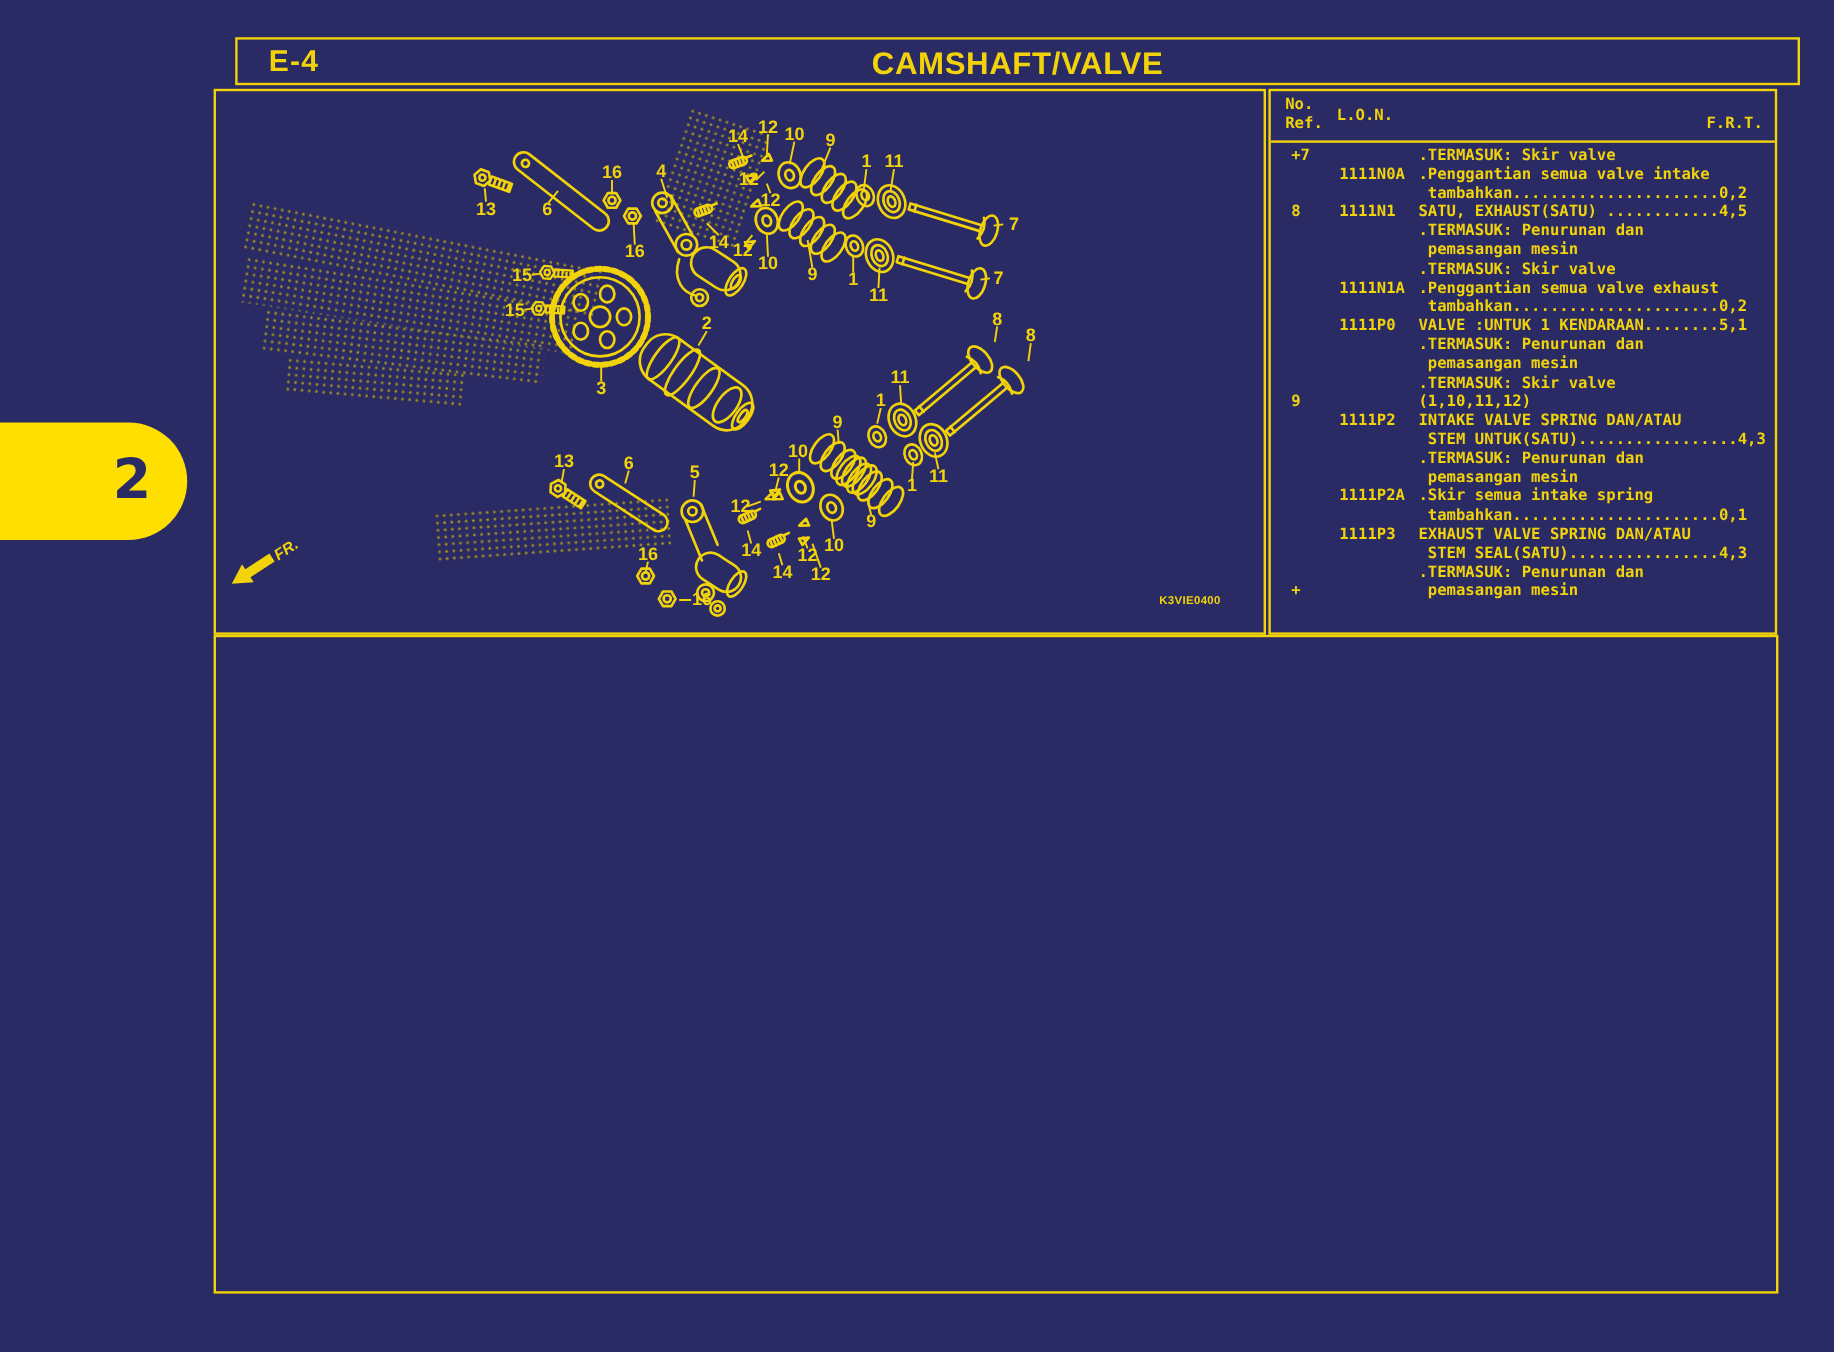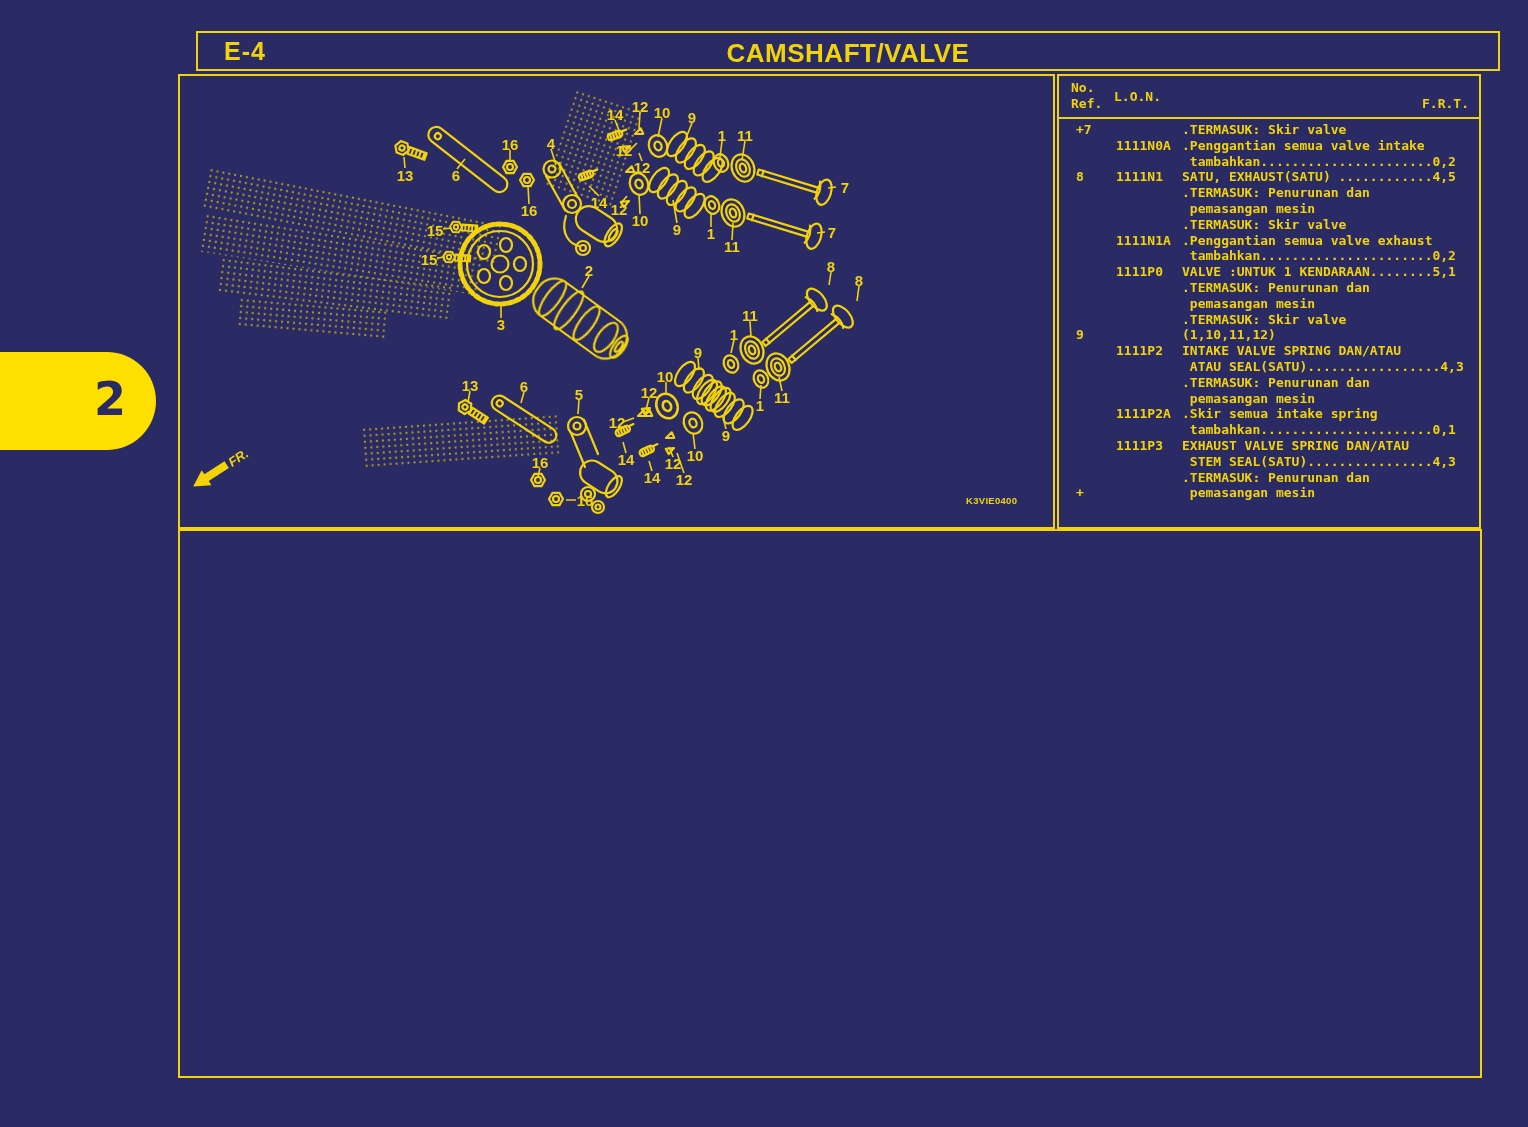--- a/index.html
+++ b/index.html
@@ -317,21 +317,21 @@
         <div class="trow"><span class="c-ref"></span><span class="c-lon"></span><span class="c-desc"> pemasangan mesin</span><span class="c-frt"></span></div>
         <div class="trow"><span class="c-ref"></span><span class="c-lon"></span><span class="c-desc">.TERMASUK: Skir valve</span><span class="c-frt"></span></div>
         <div class="trow"><span class="c-ref"></span><span class="c-lon">1111N1A</span><span class="c-desc">.Penggantian semua valve exhaust</span><span class="c-frt"></span></div>
         <div class="trow"><span class="c-ref"></span><span class="c-lon"></span><span class="c-desc"> tambahkan......................</span><span class="c-frt">0,2</span></div>
         <div class="trow"><span class="c-ref"></span><span class="c-lon">1111P0</span><span class="c-desc">VALVE :UNTUK 1 KENDARAAN........</span><span class="c-frt">5,1</span></div>
         <div class="trow"><span class="c-ref"></span><span class="c-lon"></span><span class="c-desc">.TERMASUK: Penurunan dan</span><span class="c-frt"></span></div>
         <div class="trow"><span class="c-ref"></span><span class="c-lon"></span><span class="c-desc"> pemasangan mesin</span><span class="c-frt"></span></div>
         <div class="trow"><span class="c-ref"></span><span class="c-lon"></span><span class="c-desc">.TERMASUK: Skir valve</span><span class="c-frt"></span></div>
         <div class="trow"><span class="c-ref">9</span><span class="c-lon"></span><span class="c-desc">(1,10,11,12)</span><span class="c-frt"></span></div>
         <div class="trow"><span class="c-ref"></span><span class="c-lon">1111P2</span><span class="c-desc">INTAKE VALVE SPRING DAN/ATAU</span><span class="c-frt"></span></div>
-        <div class="trow"><span class="c-ref"></span><span class="c-lon"></span><span class="c-desc"> ATAU SEAL(SATU).................</span><span class="c-frt">4,3</span></div>
+        <div class="trow"><span class="c-ref"></span><span class="c-lon"></span><span class="c-desc"> STEM UNTUK(SATU).................</span><span class="c-frt">4,3</span></div>
         <div class="trow"><span class="c-ref"></span><span class="c-lon"></span><span class="c-desc">.TERMASUK: Penurunan dan</span><span class="c-frt"></span></div>
         <div class="trow"><span class="c-ref"></span><span class="c-lon"></span><span class="c-desc"> pemasangan mesin</span><span class="c-frt"></span></div>
         <div class="trow"><span class="c-ref"></span><span class="c-lon">1111P2A</span><span class="c-desc">.Skir semua intake spring</span><span class="c-frt"></span></div>
         <div class="trow"><span class="c-ref"></span><span class="c-lon"></span><span class="c-desc"> tambahkan......................</span><span class="c-frt">0,1</span></div>
         <div class="trow"><span class="c-ref"></span><span class="c-lon">1111P3</span><span class="c-desc">EXHAUST VALVE SPRING DAN/ATAU</span><span class="c-frt"></span></div>
         <div class="trow"><span class="c-ref"></span><span class="c-lon"></span><span class="c-desc"> STEM SEAL(SATU)................</span><span class="c-frt">4,3</span></div>
         <div class="trow"><span class="c-ref"></span><span class="c-lon"></span><span class="c-desc">.TERMASUK: Penurunan dan</span><span class="c-frt"></span></div>
         <div class="trow"><span class="c-ref">+</span><span class="c-lon"></span><span class="c-desc"> pemasangan mesin</span><span class="c-frt"></span></div>
       </div>
   </div>

